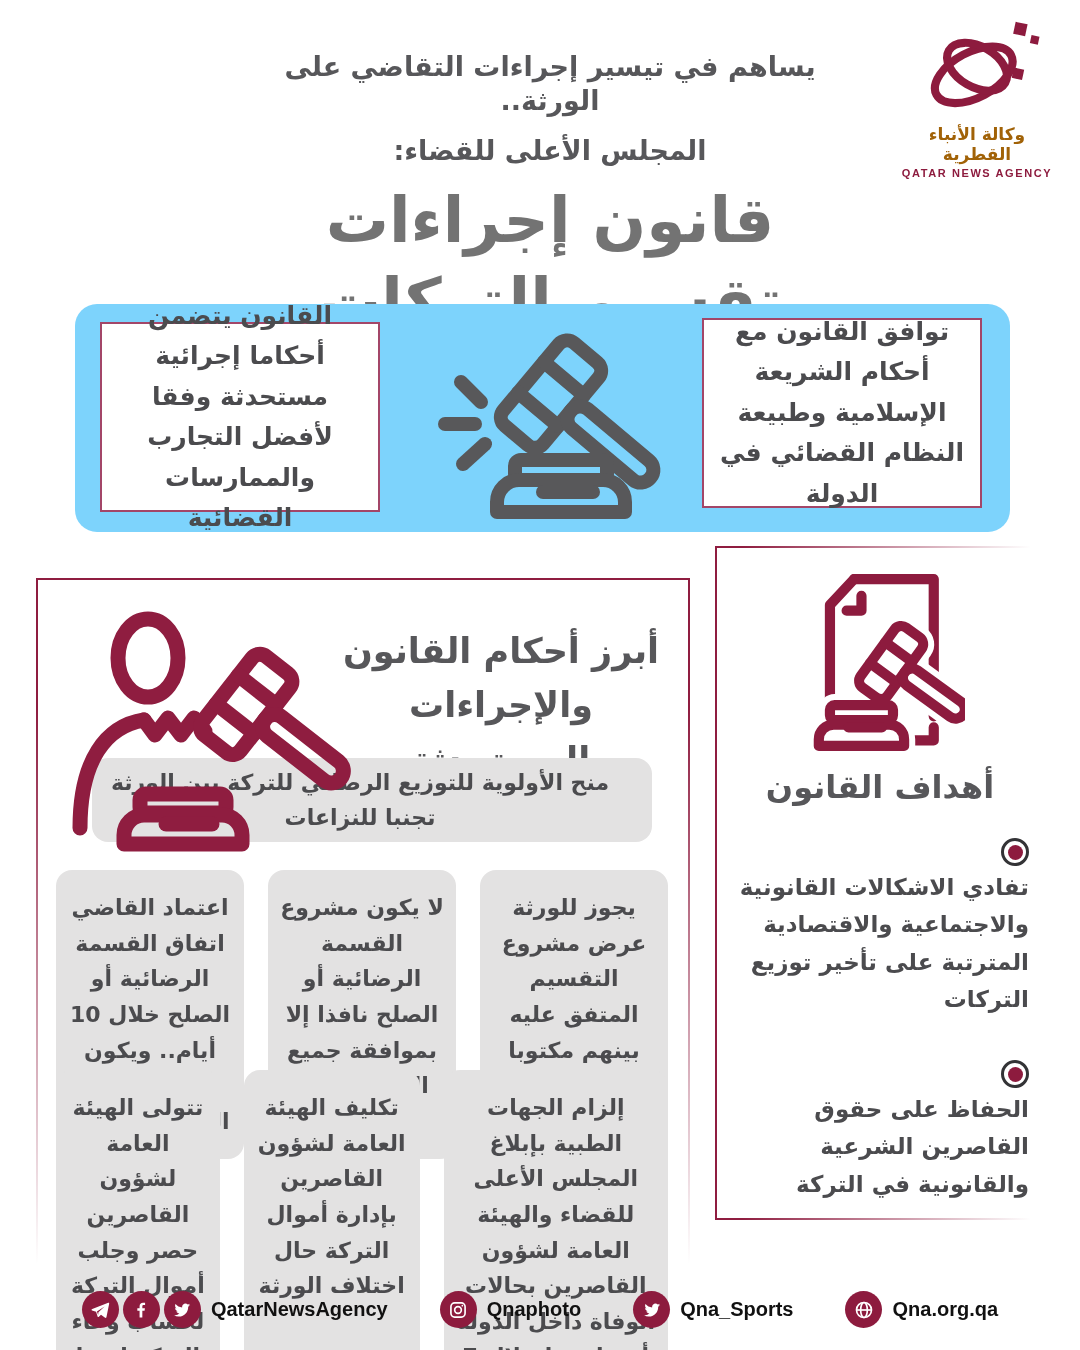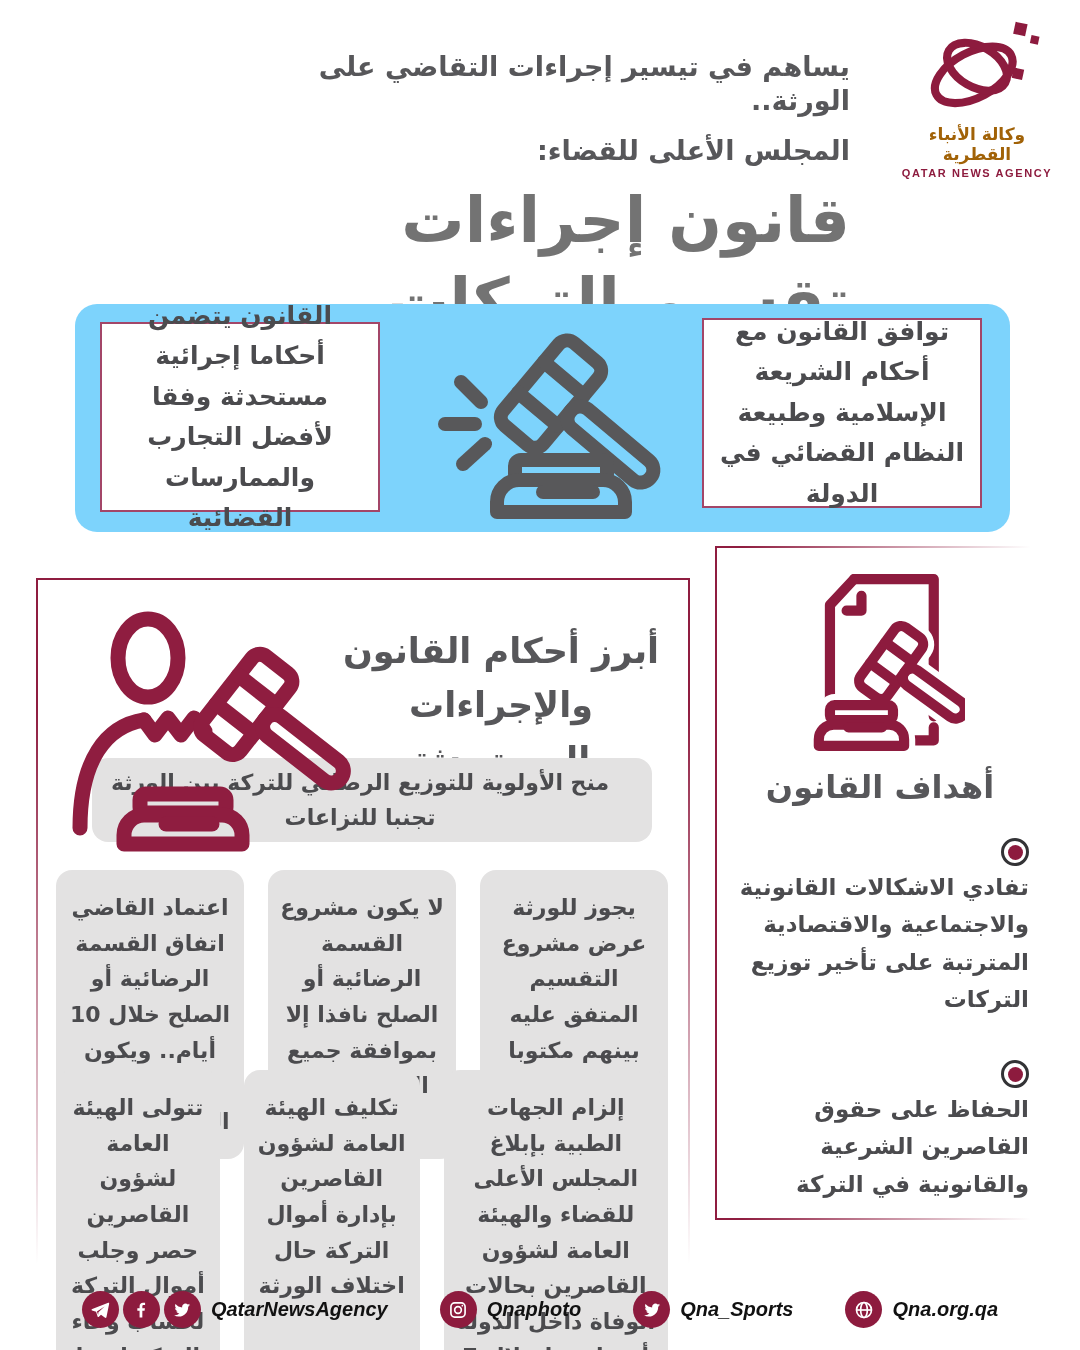--- a/index.html
+++ b/index.html
@@ -1,21 +1,21 @@
 <!DOCTYPE html>
 <html lang="ar"><head>
 <meta charset="utf-8">
 <style>
   html,body{margin:0;padding:0;background:#fff;}
   .page{
     position:relative;width:1080px;height:1350px;background:#ffffff;overflow:hidden;
     font-family:"DejaVu Sans", sans-serif;
   }
   
-  .header{position:absolute;top:50px;left:250px;width:600px;direction:rtl;}
+  .header{position:absolute;top:50px;left:250px;width:600px;text-align:center;direction:rtl;}
   .kicker{font-size:27px;font-weight:bold;color:#57575a;line-height:1.25;}
   .kicker+.kicker{margin-top:16px;}
   .title{margin-top:14px;font-size:63px;font-weight:bold;color:#737373;line-height:1.28;}
   
   .logo{position:absolute;top:18px;right:18px;width:170px;text-align:center;}
   .logo svg{display:block;margin:0 auto;}
   .logo-ar{font-size:17px;font-weight:bold;color:#a16207;direction:rtl;margin-top:2px;}
   .logo-en{font-size:11px;font-weight:bold;color:#8d1b3e;letter-spacing:1.6px;margin-top:3px;
            font-family:"Liberation Sans",sans-serif;}
   
@@ -49,21 +49,21 @@
   
   .obj-icon{display:block;margin:20px auto 0;}
   .obj-heading{margin-top:10px;font-size:32px;font-weight:bold;color:#57575a;text-align:center;direction:rtl;}
   .objectives{margin-top:26px;padding:0 14px 0 8px;direction:rtl;}
   .objective{display:flex;direction:rtl;gap:3px;margin-bottom:36px;flex-direction:column;}
   .bullseye{flex:0 0 auto;width:22px;height:22px;margin-top:6px;border:3px solid #333336;border-radius:50%;
     background:#fff;display:flex;align-items:center;justify-content:center;}
   .bullseye .dot{width:15px;height:15px;border-radius:50%;background:#8d1b3e;}
   .objective .txt{font-size:23px;font-weight:bold;color:#4b4b4e;line-height:1.62;text-align:right;}
   
-  .footer{position:absolute;bottom:22px;left:0;width:100%;display:flex;justify-content:center;align-items:center;gap:13px;font-style:italic;}
+  .footer{position:absolute;bottom:22px;left:0;width:100%;display:flex;justify-content:center;align-items:center;gap:13px;}
   .soc-group{display:flex;align-items:center;gap:10px;}
   .soc-icons{display:flex;gap:4px;}
   .soc-circle{width:37px;height:37px;border-radius:50%;background:#8d1b3e;display:flex;align-items:center;justify-content:center;}
   .soc-label{font-family:"Liberation Sans",sans-serif;font-size:20px;font-weight:bold;color:#111;}
   .footer .gap{width:26px;}
 </style>
 </head>
 <body>
 
 <div class="page">

